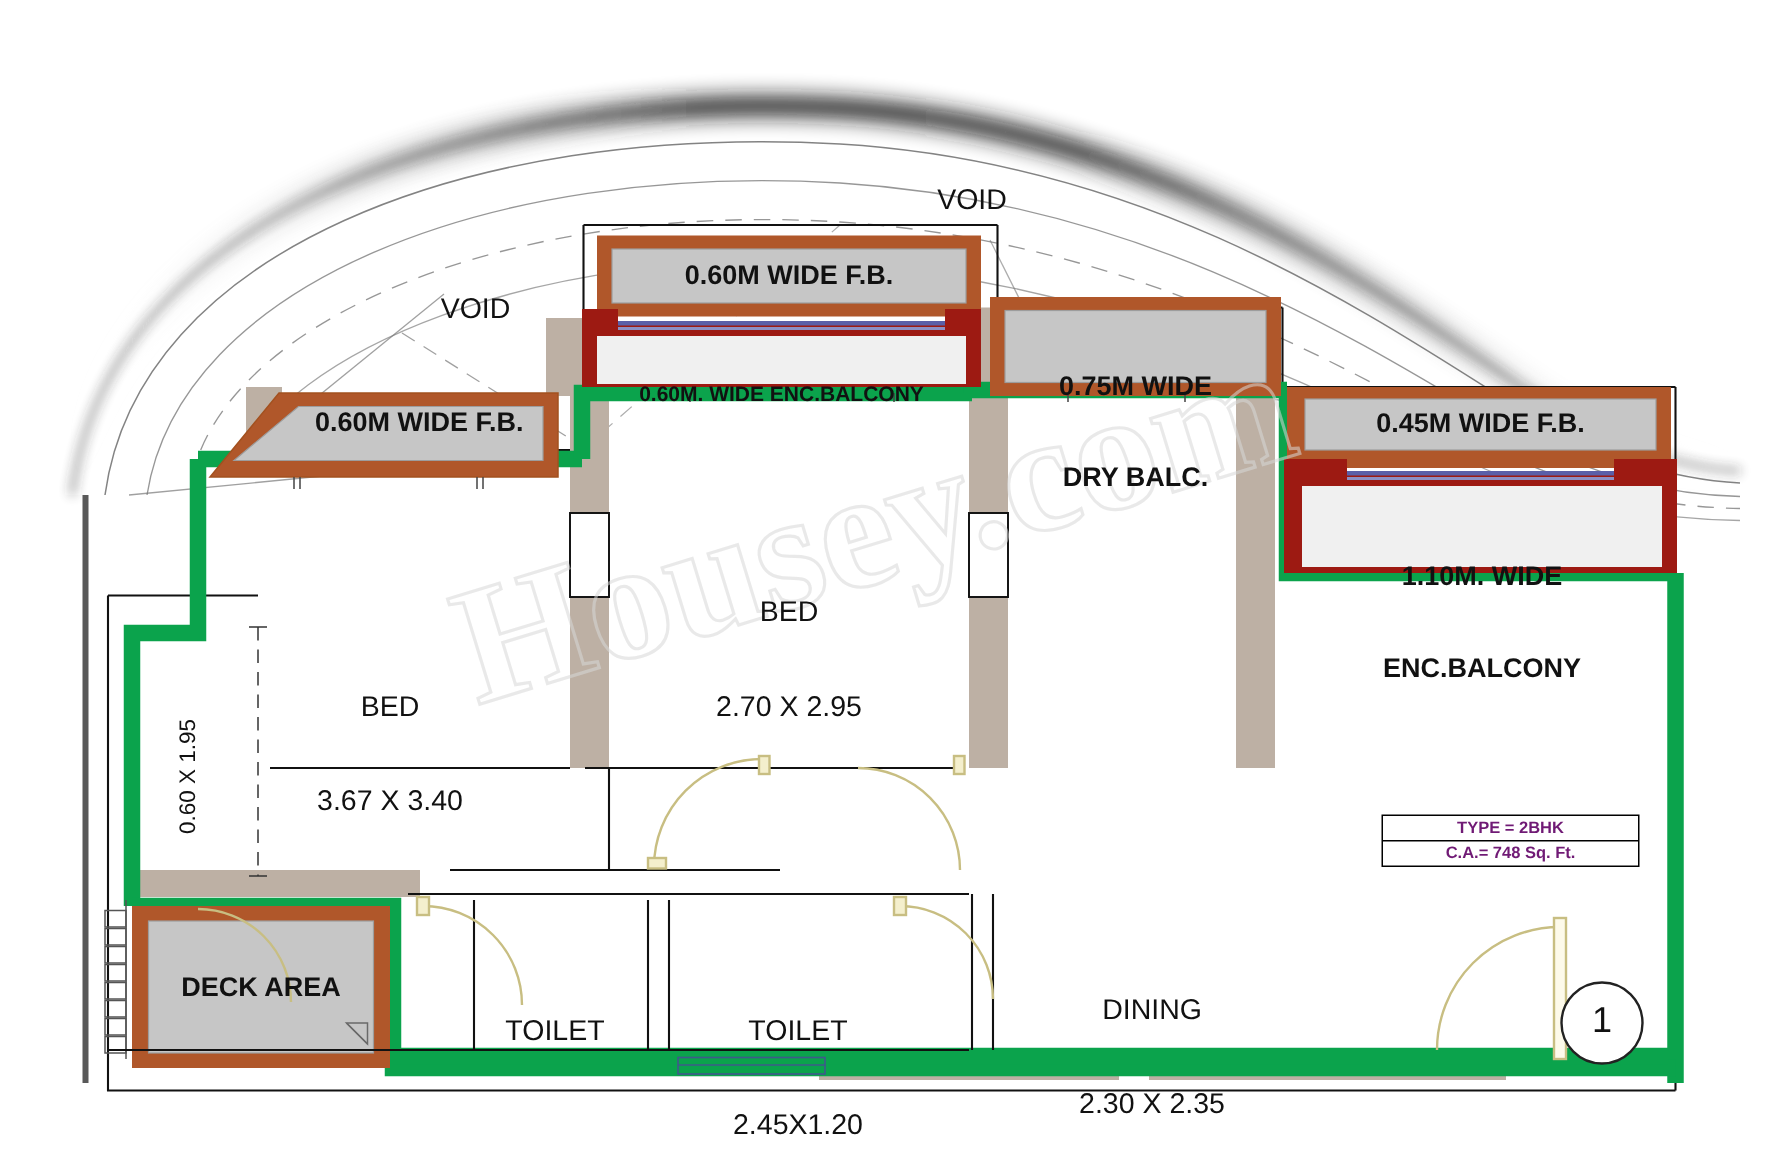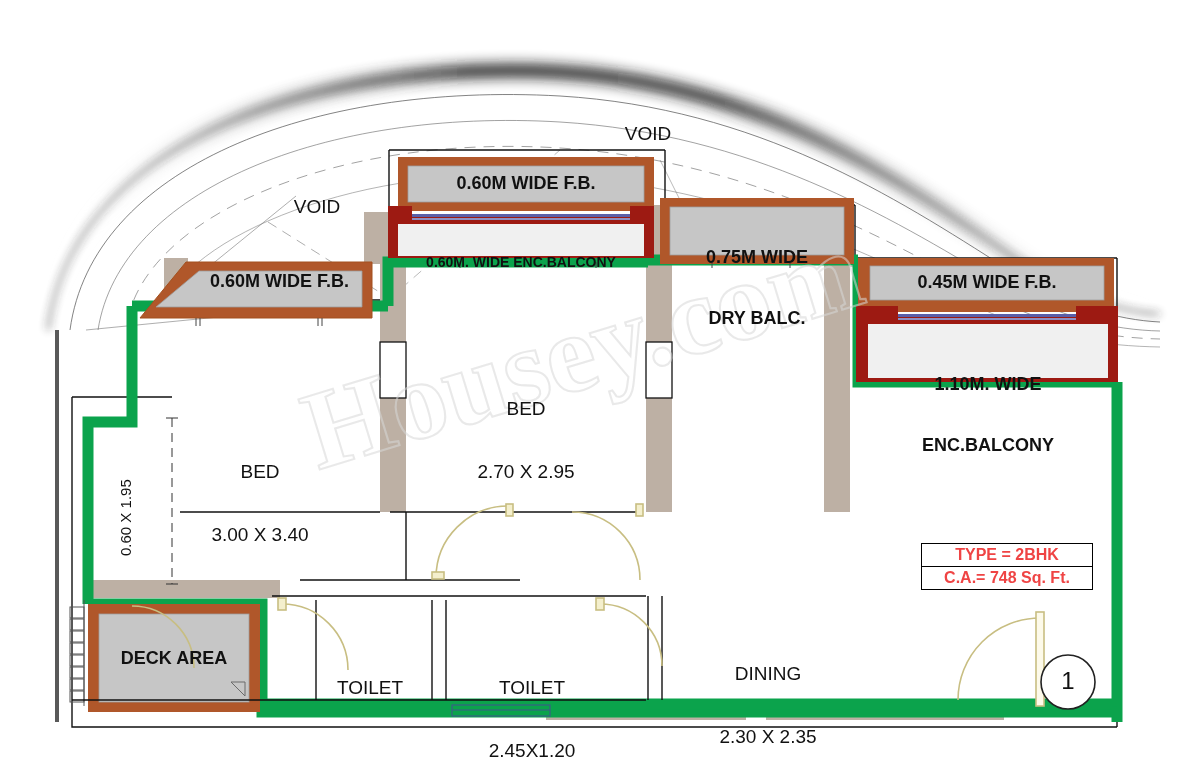--- a/index.html
+++ b/index.html
@@ -50,23 +50,23 @@
   .two-line span { display: block; }
   .infobox {
     position: absolute;
     border: 1.6px solid #000;
     background: #fff;
     box-sizing: border-box;
   }
   .infobox .row {
     border-bottom: 1.6px solid #000;
     text-align: center;
-    font-size: 16px;
+    font-size: 11px;
     font-weight: bold;
-    color: #ef4444;
+    color: #701a75;
     padding: 2px 10px;
     white-space: pre;
   }
   .infobox .row:last-child { border-bottom: none; }
 </style>
 </head>
 <body>
 
 <div id="plan-root">
 
@@ -278,21 +278,21 @@
 
   <div class="lbl band two-line" style="left:868px; top:334px; width:240px;">
     <span>1.10M. WIDE</span>
     <span>ENC.BALCONY</span>
   </div>
 
   <div class="lbl band" style="left:192px; top:271px; width:175px;">0.60M WIDE F.B.</div>
 
   <div class="lbl room two-line" style="left:140px; top:418px; width:240px;">
     <span>BED</span>
-    <span>3.00 X 3.40</span>
+    <span>3.67 X 3.40</span>
   </div>
 
   <div class="lbl room two-line" style="left:406px; top:355px; width:240px;">
     <span>BED</span>
     <span>2.70 X 2.95</span>
   </div>
 
 
 
   <div class="lbl room two-line" style="left:668px; top:620px; width:200px;">

